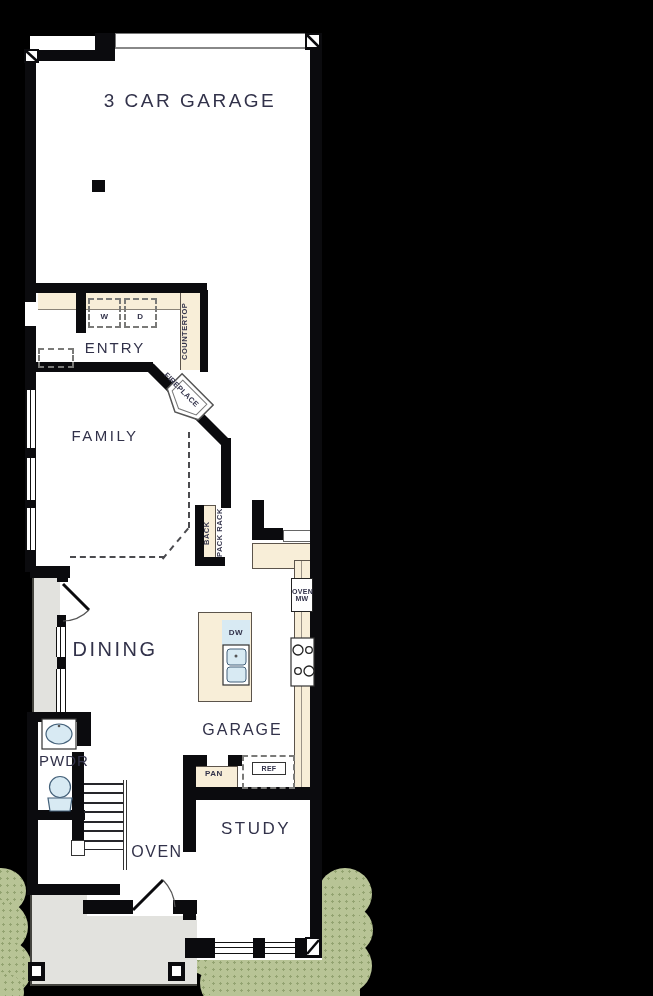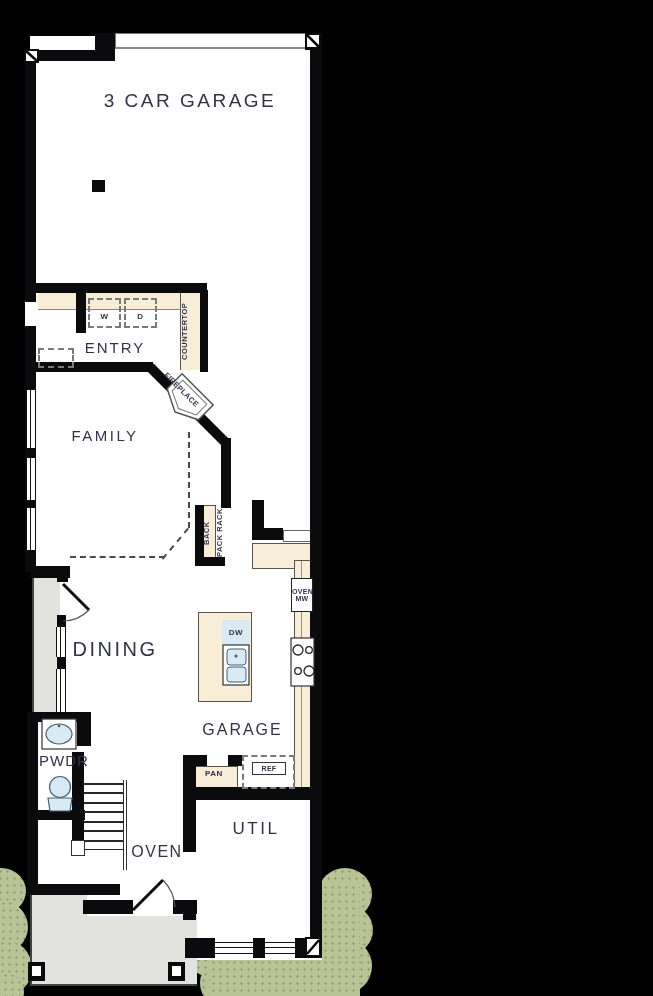--- a/index.html
+++ b/index.html
@@ -213,21 +213,21 @@
     </g>
   </svg>
 
   <div class="lbl" style="left:85px;top:91px;width:210px;font-size:19px;">3 CAR GARAGE</div>
   <div class="lbl" style="left:80px;top:340px;width:70px;font-size:15px;letter-spacing:2px;">ENTRY</div>
   <div class="lbl" style="left:52px;top:428px;width:106px;font-size:15px;">FAMILY</div>
   <div class="lbl" style="left:62px;top:638px;width:106px;font-size:20px;">DINING</div>
   <div class="lbl" style="left:190px;top:721px;width:105px;font-size:16px;letter-spacing:2px;">GARAGE</div>
   <div class="lbl" style="left:34px;top:753px;width:60px;font-size:15px;letter-spacing:1px;">PWDR</div>
   <div class="lbl" style="left:122px;top:843px;width:70px;font-size:16px;letter-spacing:1.5px;">OVEN</div>
-  <div class="lbl" style="left:208px;top:820px;width:96px;font-size:17px;">UTIL</div>
+  <div class="lbl" style="left:208px;top:820px;width:96px;font-size:17px;">STUDY</div>
 
   <div class="lbl sm" style="left:88px;top:313px;width:33px;">W</div>
   <div class="lbl sm" style="left:124px;top:313px;width:33px;">D</div>
   <div class="lbl sm vtext" style="left:181px;top:294px;width:19px;height:74px;font-size:7.5px;">COUNTERTOP</div>
   <div class="lbl tiny" style="left:146px;top:386px;width:70px;transform:rotate(45deg);font-size:7.5px;">FIREPLACE</div>
   <div class="lbl sm vtext" style="left:203px;top:505px;width:13px;height:56px;font-size:7.5px;">BACK</div>
   <div class="lbl sm vtext" style="left:216px;top:500px;width:12px;height:66px;font-size:7.5px;">PACK RACK</div>
   <div class="lbl sm" style="left:190px;top:770px;width:48px;">PAN</div>
 
 </div>

